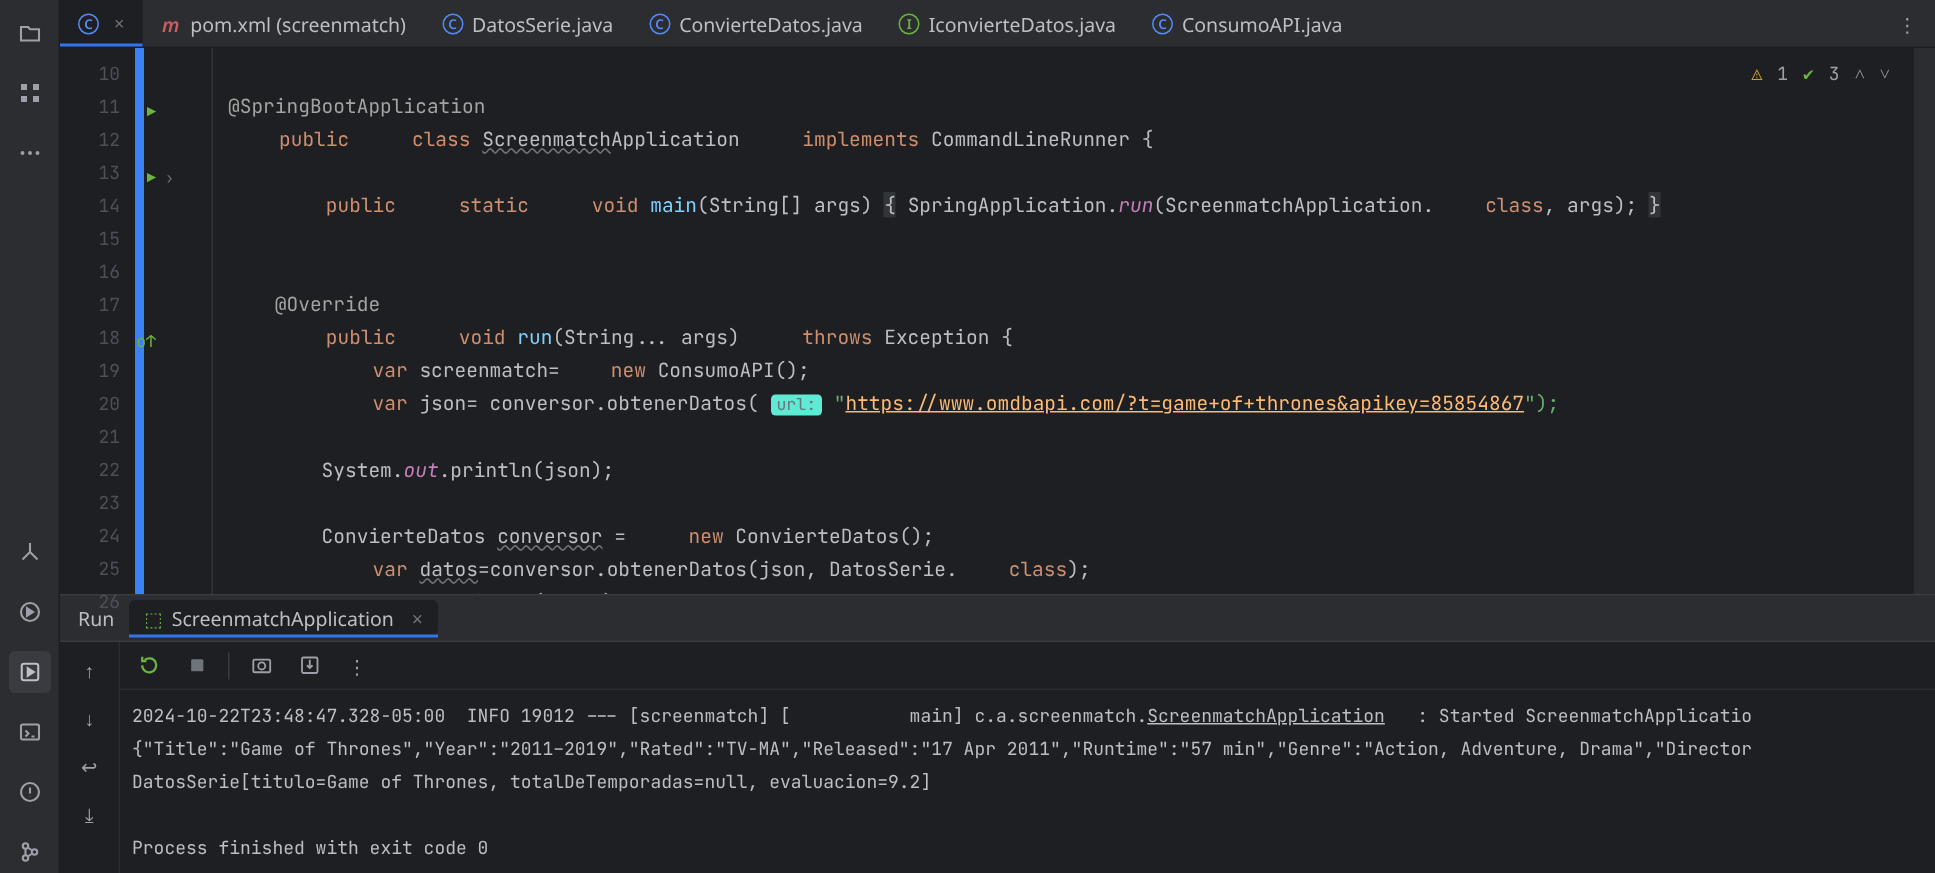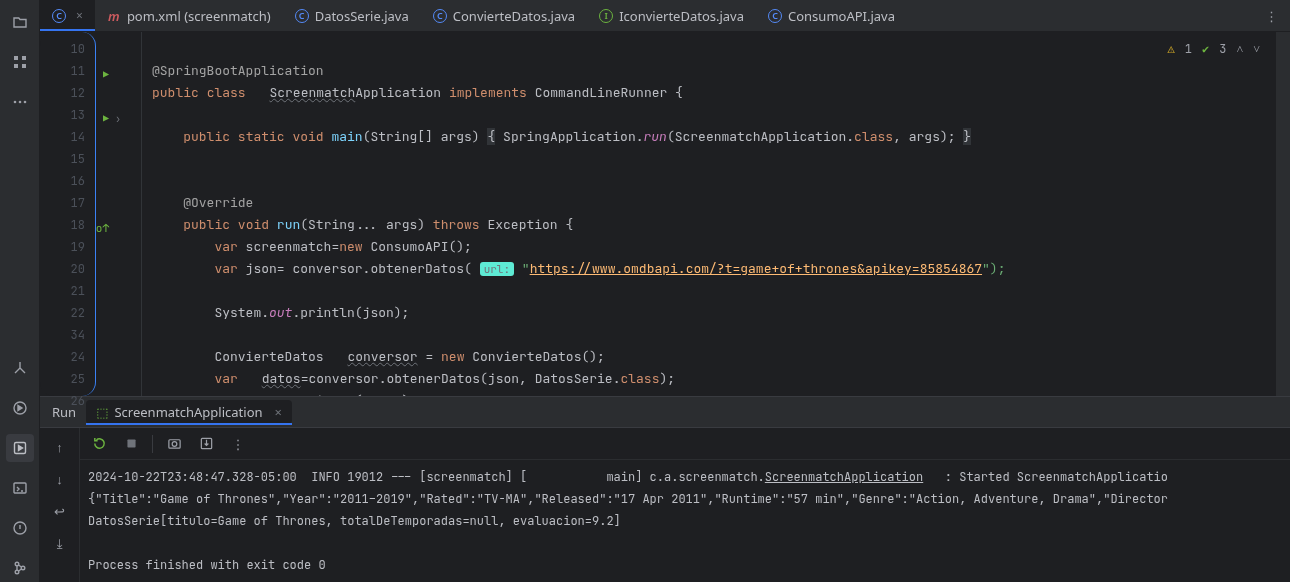--- a/index.html
+++ b/index.html
@@ -60,53 +60,52 @@
   .tab-icon { width:14px; height:14px; display:inline-flex; align-items:center; justify-content:center;}
   .tab-icon.java-c { color:#548af7; }
   .tab-icon.java-i { color:#6cb33f; }
   .tab-icon.maven { color:#ce5b5f; font-style:italic; font-weight:600;}
   .tabs .dots { margin-left:auto; padding:0 12px; color:#9da0a8; display:flex; align-items:center; cursor:pointer;}
 
   .editor-wrap { flex:1; display:flex; min-height:0; position:relative; }
   .gutter {
     width:56px;
     background:#1e1f22;
-    border-right: 1px solid #3b82f6;
+    border-right: 6px solid #3b82f6;
     padding-top:6px;
     font-family: "JetBrains Mono", Consolas, monospace;
     font-size:12px;
     color:#4b5059;
     text-align:right;
-    border-radius:14px;
   }
   .gutter .ln { height:22px; line-height:22px; padding-right:10px; position:relative;}
   .gutter .run-tri { position:absolute; right:-14px; top:4px; color:#6cb33f; font-size:10px;}
   .gutter .override { position:absolute; right:-14px; top:3px; color:#6cb33f; font-size:11px;}
   .gutter .chev { position:absolute; right:-26px; top:4px; color:#6f737a; font-size:10px;}
   .gutter-icons { width:46px; background:#1e1f22; border-right:1px solid #313438; }
 
   .code {
     flex:1;
     background:#1e1f22;
     font-family:"JetBrains Mono", Consolas, monospace;
     font-size:13px;
     line-height:22px;
     padding:6px 8px 6px 10px;
     white-space:pre;
     overflow:hidden;
     position:relative;
   }
-  .code .hl-kw { color:#cf8e6d; }
+  .code .hl-kw { color:#cf8e6d;margin-left:34px; }
   .code .hl-ann { color:#a3a3a3; }
   .code .hl-fn { color:#7dd3fc; }
   .code .hl-str { color:#6aab73; }
   .code .hl-url { color:#fdba74; text-decoration:underline; }
   .code .hl-field { color:#c77dbb; font-style:italic; }
   .code .hl-box { background:#313438; }
-  .code .hl-under { text-decoration: underline wavy #6f737a; text-decoration-thickness:1px;margin-left:16px;}
+  .code .hl-under { text-decoration: underline wavy #6f737a; text-decoration-thickness:1px;}
   .code .hl-hint { color:#6f737a; background:#5eead4; padding:0 4px; border-radius:3px; font-size:11px;}
 
   .inspections {
     position:absolute; top:6px; right:16px;
     display:flex; gap:10px; align-items:center;
     color:#9da0a8; font-size:12px;
   }
   .inspections .warn { color:#c9a227; }
   .inspections .ok { color:#6cb33f; }
   .right-stripe {
@@ -273,21 +272,21 @@
         <div class="ln">13<span class="run-tri">▶</span><span class="chev">›</span></div>
         <div class="ln">14</div>
         <div class="ln">15</div>
         <div class="ln">16</div>
         <div class="ln">17</div>
         <div class="ln">18<span class="override">o↑</span></div>
         <div class="ln">19</div>
         <div class="ln">20</div>
         <div class="ln">21</div>
         <div class="ln">22</div>
-        <div class="ln">34</div>
+        <div class="ln">23</div>
         <div class="ln">24</div>
         <div class="ln">25</div>
         <div class="ln">26</div>
       </div>
     <div class="gutter-icons"></div>
     <div class="code">
 <span class="inspections">
   <span class="warn">⚠</span><span>1</span>
   <span class="ok">✔</span><span>3</span>
   <span>˄</span>

